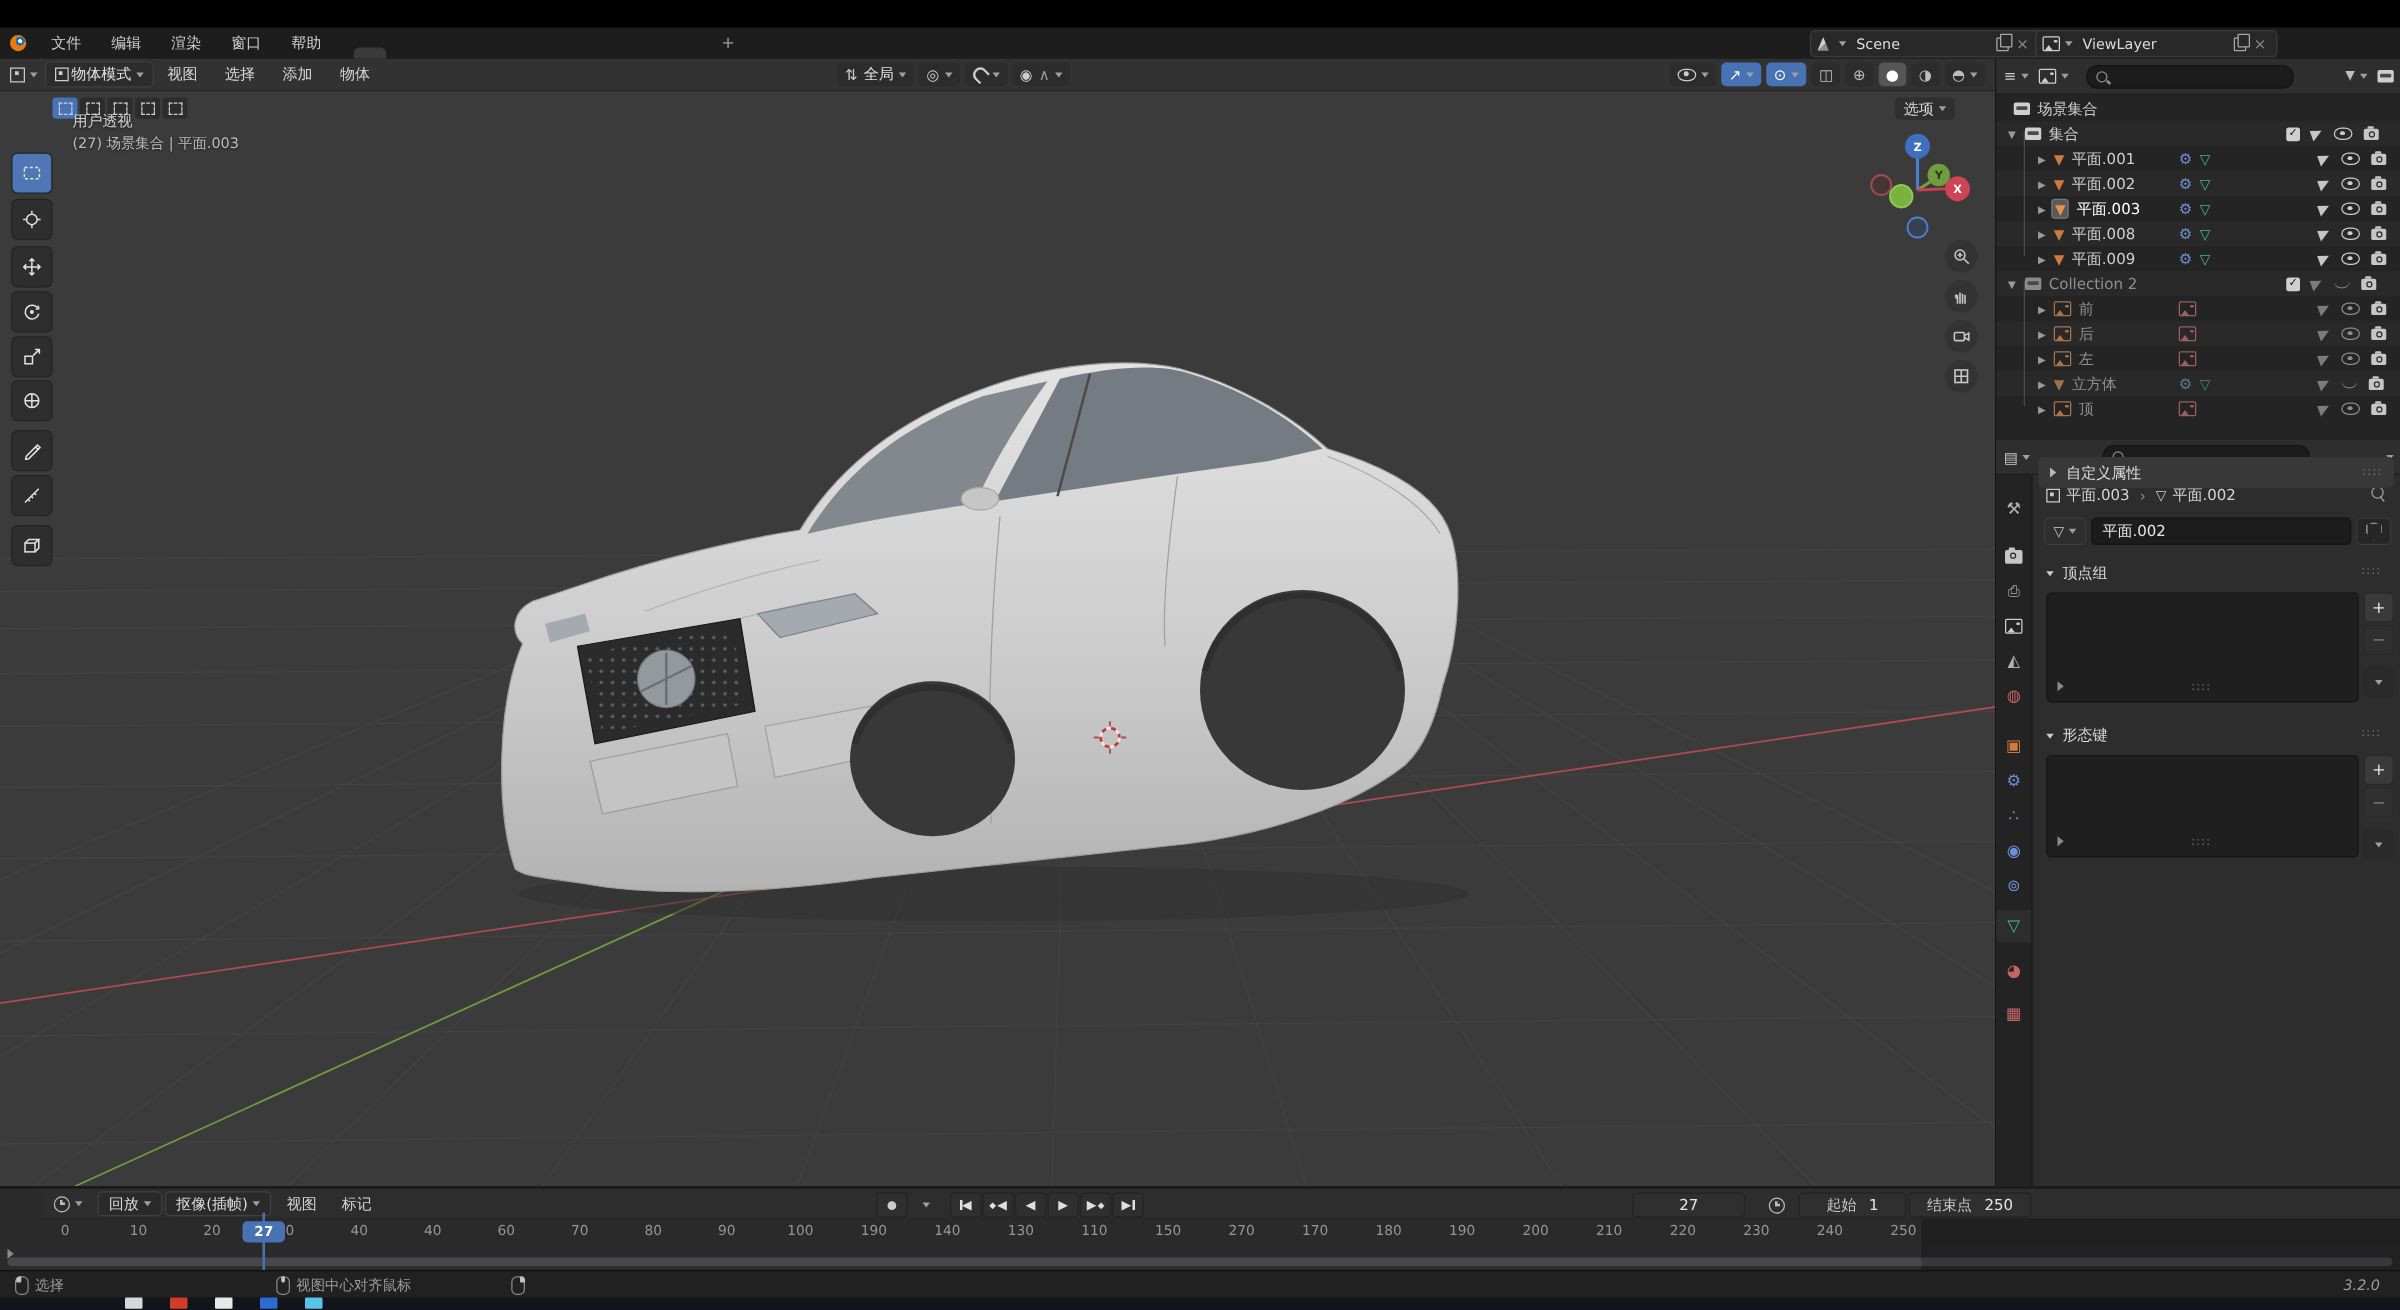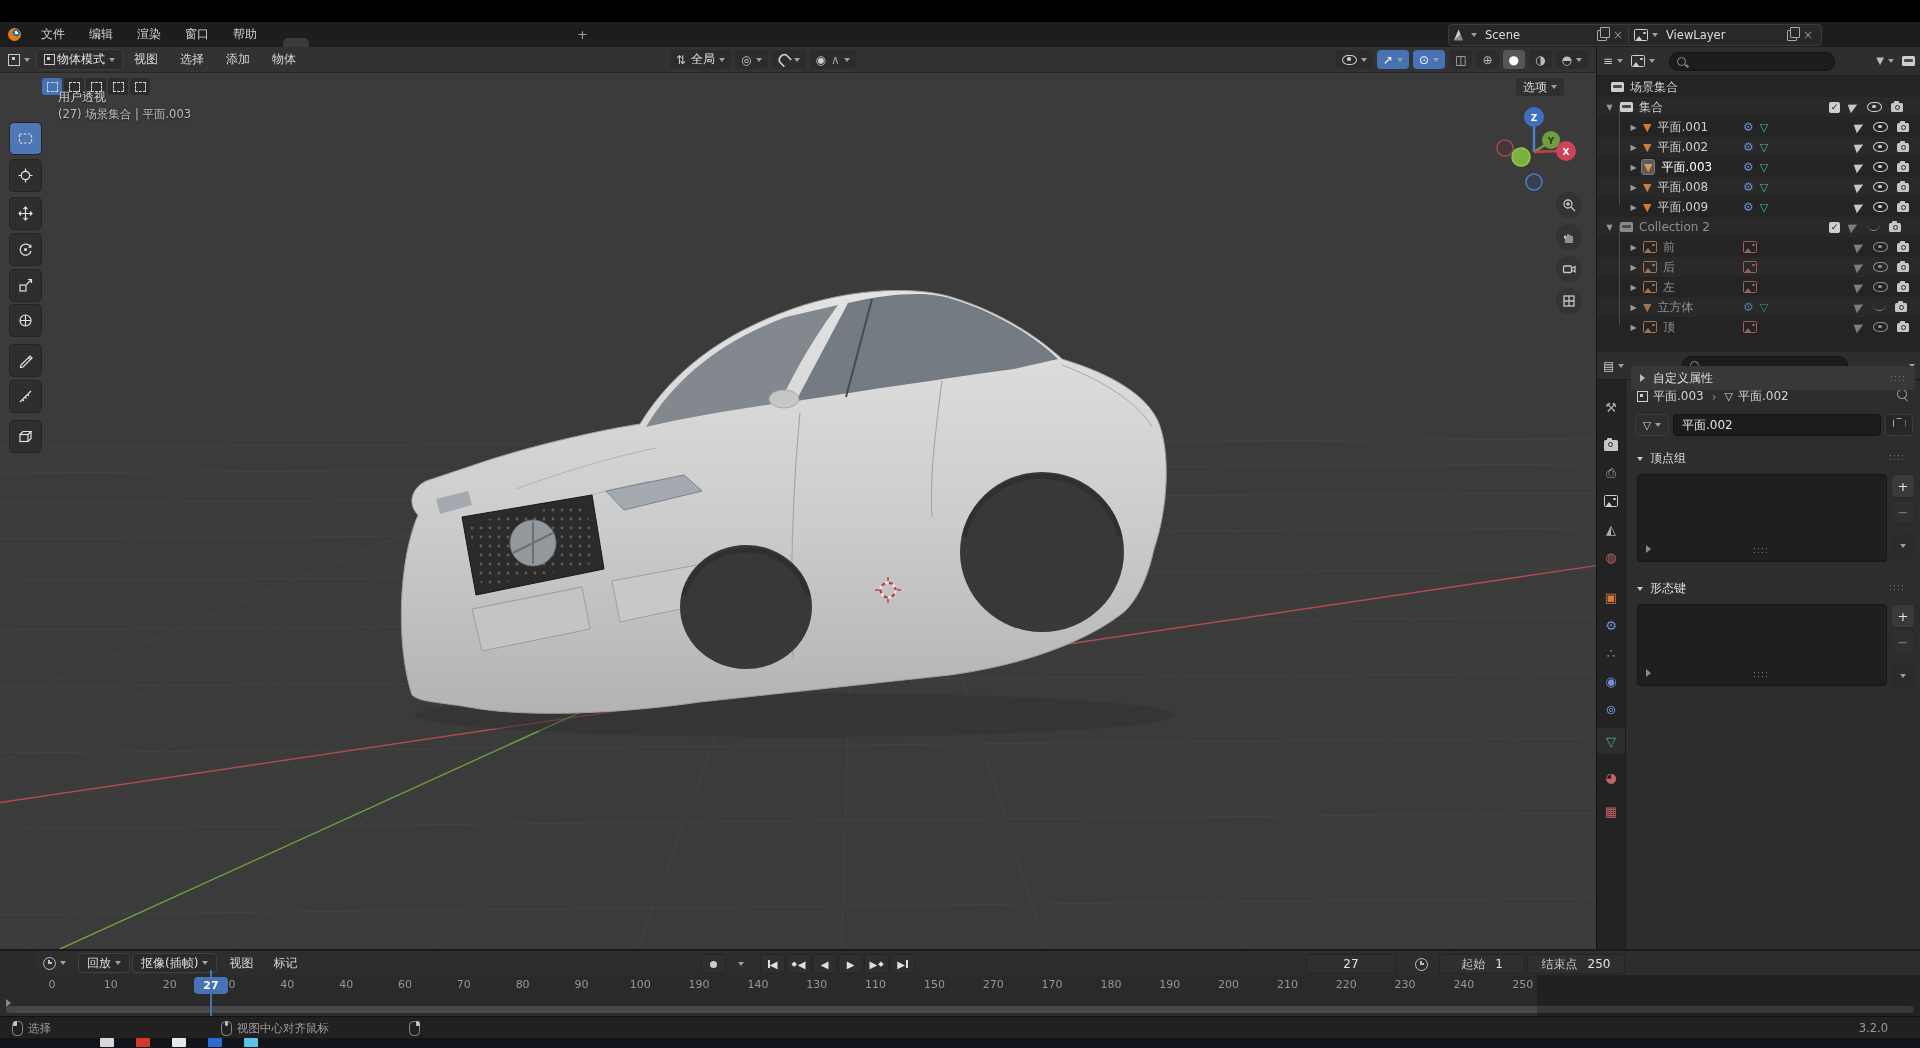--- a/index.html
+++ b/index.html
@@ -859,21 +859,21 @@
     <div class="tldim"></div>
     <div class="playline"></div>
   </div>
 
   <div id="statusbar" class="abs">
     <span class="mouse" style="margin-left:12px;"></span>
     <span>选择</span>
     <span class="mouse mid" style="margin-left:170px;"></span>
     <span>视图中心对齐鼠标</span>
     <span class="mouse rgt" style="margin-left:80px;"></span>
-    <span style="margin-left:auto;margin-right:32px;color:#9c9c9c;">3.2.0</span>
+    <span style="margin-left:auto;margin-right:16px;color:#9c9c9c;font-style:italic;">3.2.0</span>
   </div>
 
   <div id="taskbar" class="abs">
     <span class="tico" style="background:#d8d8d8;"></span>
     <span class="tico" style="background:#d23a2a;"></span>
     <span class="tico" style="background:#e8e8e8;"></span>
     <span class="tico" style="background:#2b6bd4;"></span>
     <span class="tico" style="background:#58c5e8;"></span>
   </div>
 

